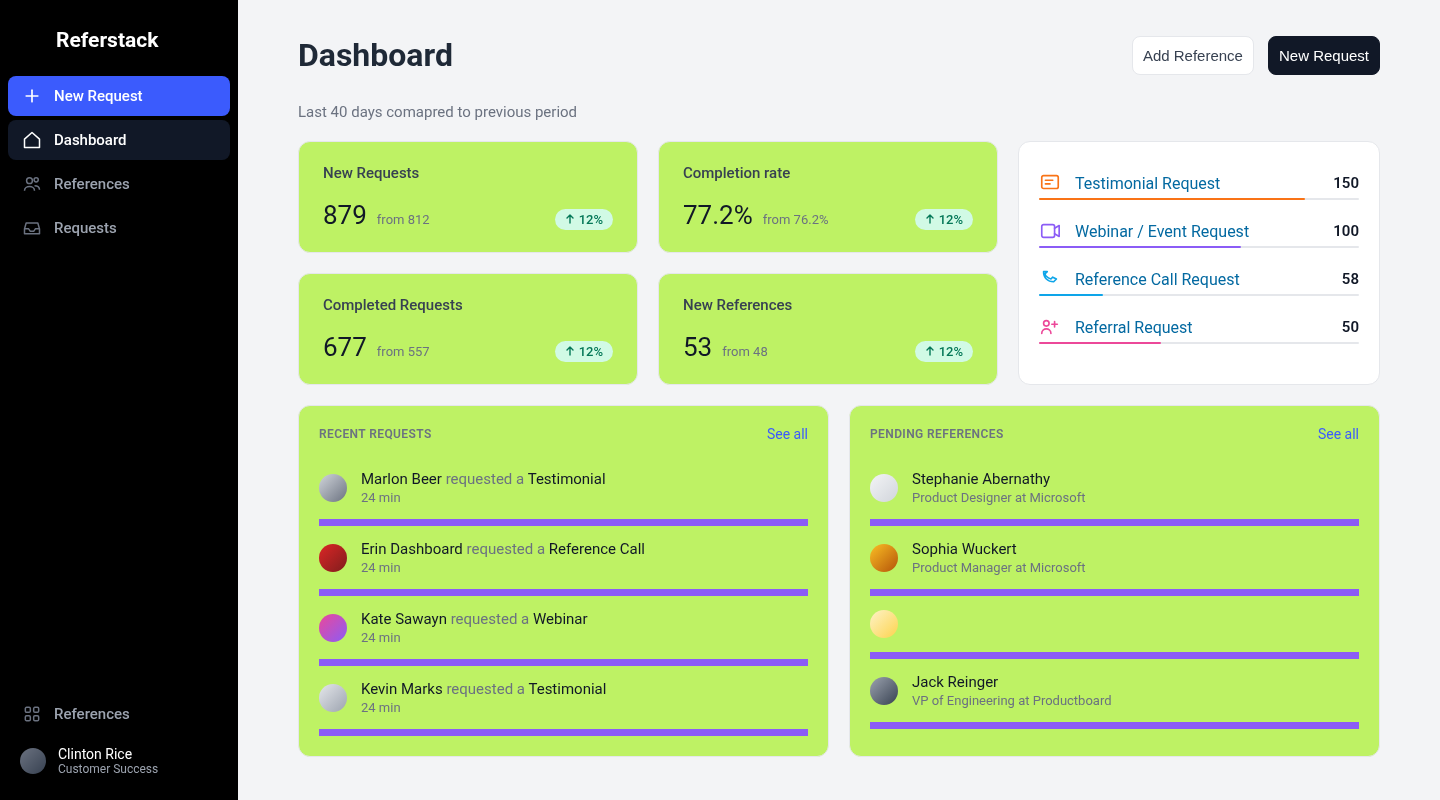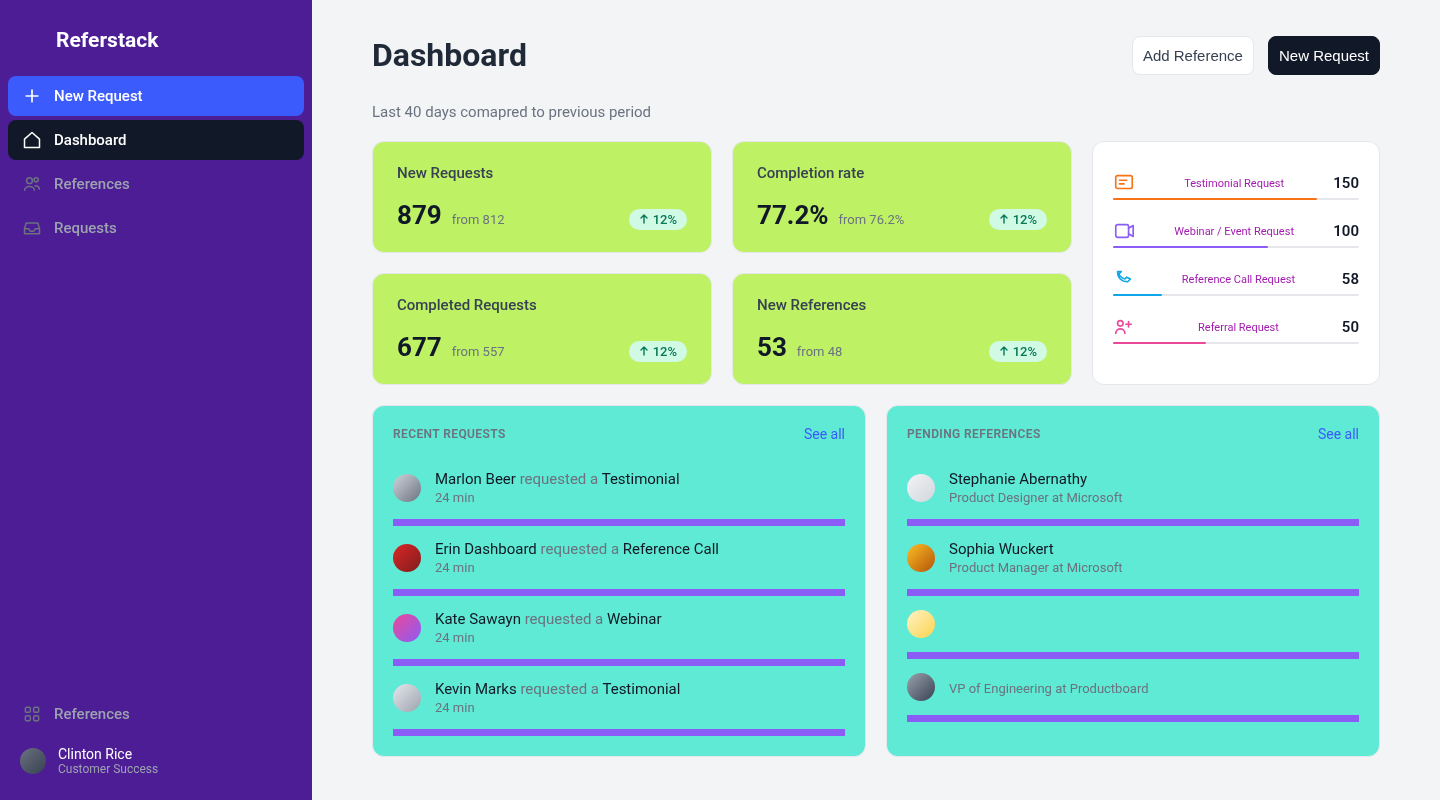--- a/index.html
+++ b/index.html
@@ -7,22 +7,22 @@
     font-family: -apple-system, BlinkMacSystemFont, "Segoe UI", Roboto, "Helvetica Neue", Arial, sans-serif;
     background: #f3f4f6;
     color: #111827;
     width: 1440px;
     height: 800px;
     overflow: hidden;
     display: flex;
   }
   
   .sidebar {
-    width: 312px;
-    background: #4c1d95;
+    width: 238px;
+    background: #000000;
     color: #fff;
     display: flex;
     flex-direction: column;
     padding: 16px 8px;
     flex-shrink: 0;
     height: 100%;
   }
   .logo {
     font-size: 21px;
     font-weight: 700;
@@ -122,21 +122,21 @@
     padding: 22px 24px;
   }
   .stat-label { font-size: 15px; color: #374151; font-weight: 500; }
   .stat-row {
     display: flex;
     align-items: baseline;
     justify-content: space-between;
     margin-top: 18px;
   }
   .stat-left { display: flex; align-items: baseline; gap: 10px; }
-  .stat-value { font-size: 26px; font-weight: 700; color: #111827; }
+  .stat-value { font-size: 26px; font-weight: 400; color: #111827; }
   .stat-from { font-size: 13px; color: #6b7280; }
   .badge {
     display: inline-flex; align-items: center; gap: 4px;
     background: #d1fae5;
     color: #047857;
     font-size: 13px;
     font-weight: 500;
     border-radius: 999px;
     padding: 3px 10px;
   }
@@ -149,42 +149,42 @@
     border-radius: 12px;
     padding: 20px;
   }
   .summary-row {
     display: flex;
     align-items: center;
     gap: 14px;
     padding: 10px 0 4px 0;
   }
   .summary-row .summary-icon { width: 22px; height: 22px; flex-shrink: 0; }
-  .summary-label { flex: 1; font-size: 11px; color: #a21caf; text-align: center; }
+  .summary-label { flex: 1; font-size: 16px; color: #0369a1; }
   .summary-count { font-size: 15px; font-weight: 600; color: #111827; }
   .summary-bar {
     height: 2px;
     background: #e5e7eb;
     border-radius: 2px;
     margin-bottom: 10px;
     position: relative;
   }
   .summary-bar .fill {
     position: absolute; left: 0; top: 0; bottom: 0;
     border-radius: 2px;
   }
 
   
   .bottom-wrap {
     display: flex;
     gap: 20px;
     margin-top: 20px;
   }
   .panel {
-    background: #5eead4;
+    background: #bef264;
     border: 1px solid #e5e7eb;
     border-radius: 12px;
     padding: 20px;
   }
   .panel.left { flex: 1; }
   .panel.right { flex: 1; }
   .panel-head {
     display: flex;
     justify-content: space-between;
     align-items: center;
@@ -486,20 +486,21 @@
       <div class="ref-name">Sophia Wuckert</div>
       <div class="ref-role">Product Manager at Microsoft</div>
     </div>
           </div>
           <div class="list-row">
     <div class="avatar g7"></div>
           </div>
           <div class="list-row">
     <div class="avatar g8"></div>
     <div class="list-content">
+      <div class="ref-name">Jack Reinger</div>
       <div class="ref-role">VP of Engineering at Productboard</div>
     </div>
           </div>
         </div>
     </div>
   </div>
 
 </main>
 
 </body></html>

